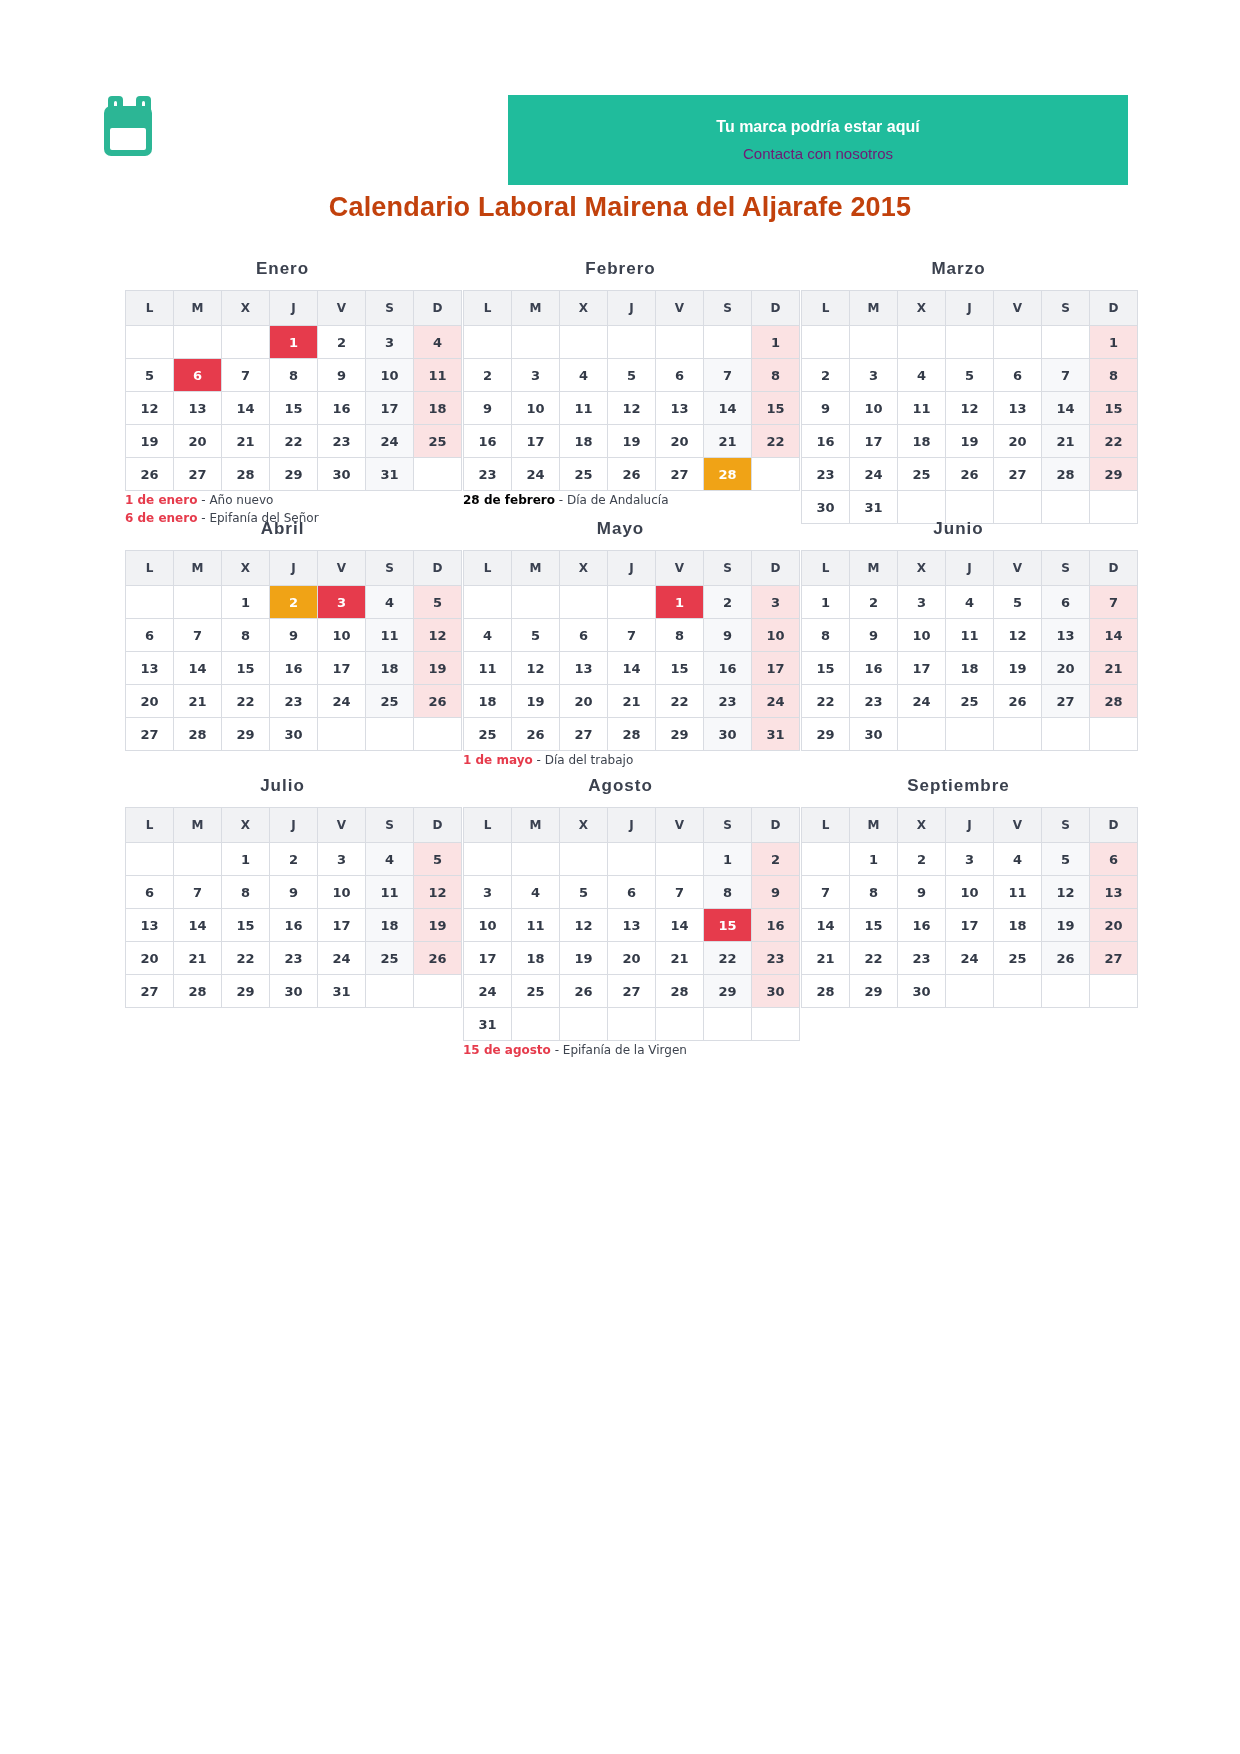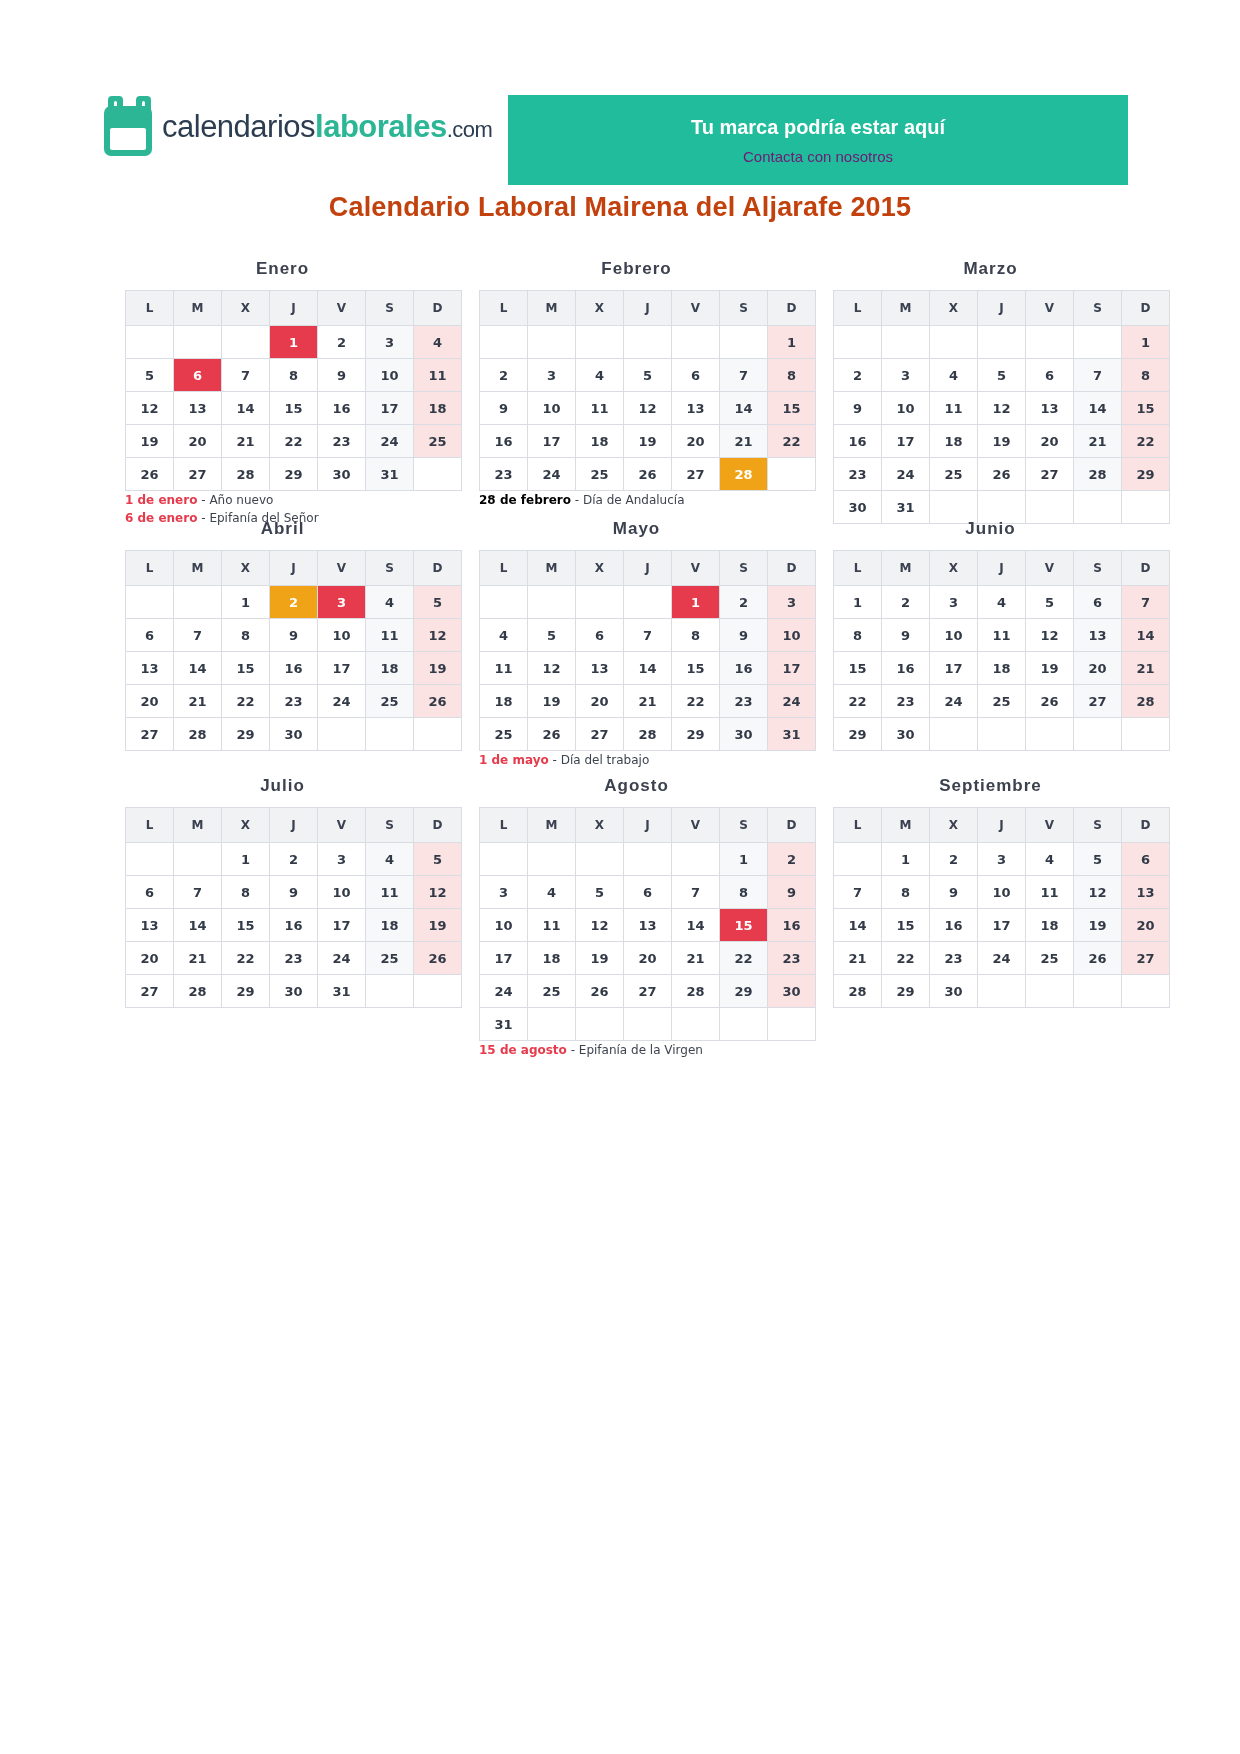--- a/index.html
+++ b/index.html
@@ -19,33 +19,33 @@
   .logo-icon .page{position:absolute;left:6px;top:32px;width:36px;height:22px;background:#ffffff;border-radius:2px;}
   .logo-text{font-size:31px;letter-spacing:-0.5px;white-space:nowrap;}
   .logo-text .p1{color:#2d3d51;font-weight:400;}
   .logo-text .p2{color:#2cb695;font-weight:700;}
   .logo-text .p3{color:#2d3d51;font-weight:400;font-size:22px;}
 
   .banner{
     position:absolute;left:508px;top:95px;width:620px;height:90px;background:#20bc9c;
     display:flex;flex-direction:column;align-items:center;justify-content:center;gap:9px;
   }
-  .banner .l1{color:#ffffff;font-size:20px;font-weight:700;}
+  .banner .l1{color:#ffffff;font-size:16px;font-weight:700;}
   .banner .l2{color:#701a75;font-size:15px;font-weight:400;}
 
   
   .page-title{
     position:absolute;left:0;top:192px;width:100%;text-align:center;
     font-size:27px;font-weight:700;color:#c2410c;letter-spacing:0.2px;
   }
 
   
   .months{
     position:absolute;left:125px;top:256px;width:991px;
-    display:grid;grid-template-columns:315px 315px 315px;column-gap:39px;
+    display:grid;grid-template-columns:315px 315px 315px;column-gap:23px;
     grid-template-rows:260px 257px auto;align-items:start;
   }
   .month{width:315px;}
   .month-title{
     text-align:center;font-size:17px;font-weight:700;color:#3b414e;
     letter-spacing:1px;height:26px;line-height:26px;margin-bottom:8px;
   }
   table.cal{border-collapse:collapse;width:315px;table-layout:fixed;}
   table.cal th{
     width:45px;height:32px;background:#f1f2f4;border:1px solid #d9dce2;
@@ -74,21 +74,20 @@
   <div class="logo-icon">
     <div class="tab left">
         <div class="slit"></div>
       </div>
     <div class="tab right">
         <div class="slit"></div>
       </div>
     <div class="body"></div>
     <div class="page"></div>
   </div>
-  <div class="logo-text"><span class="p1">calendarios</span><span class="p2">laborales</span><span class="p3">.com</span></div>
 </div>
 
 <div class="banner">
   <div class="l1">Tu marca podría estar aquí</div>
   <div class="l2">Contacta con nosotros</div>
 </div>
 
 <div class="page-title">Calendario Laboral Mairena del Aljarafe 2015</div>
 
 <div class="months" id="months-grid">

